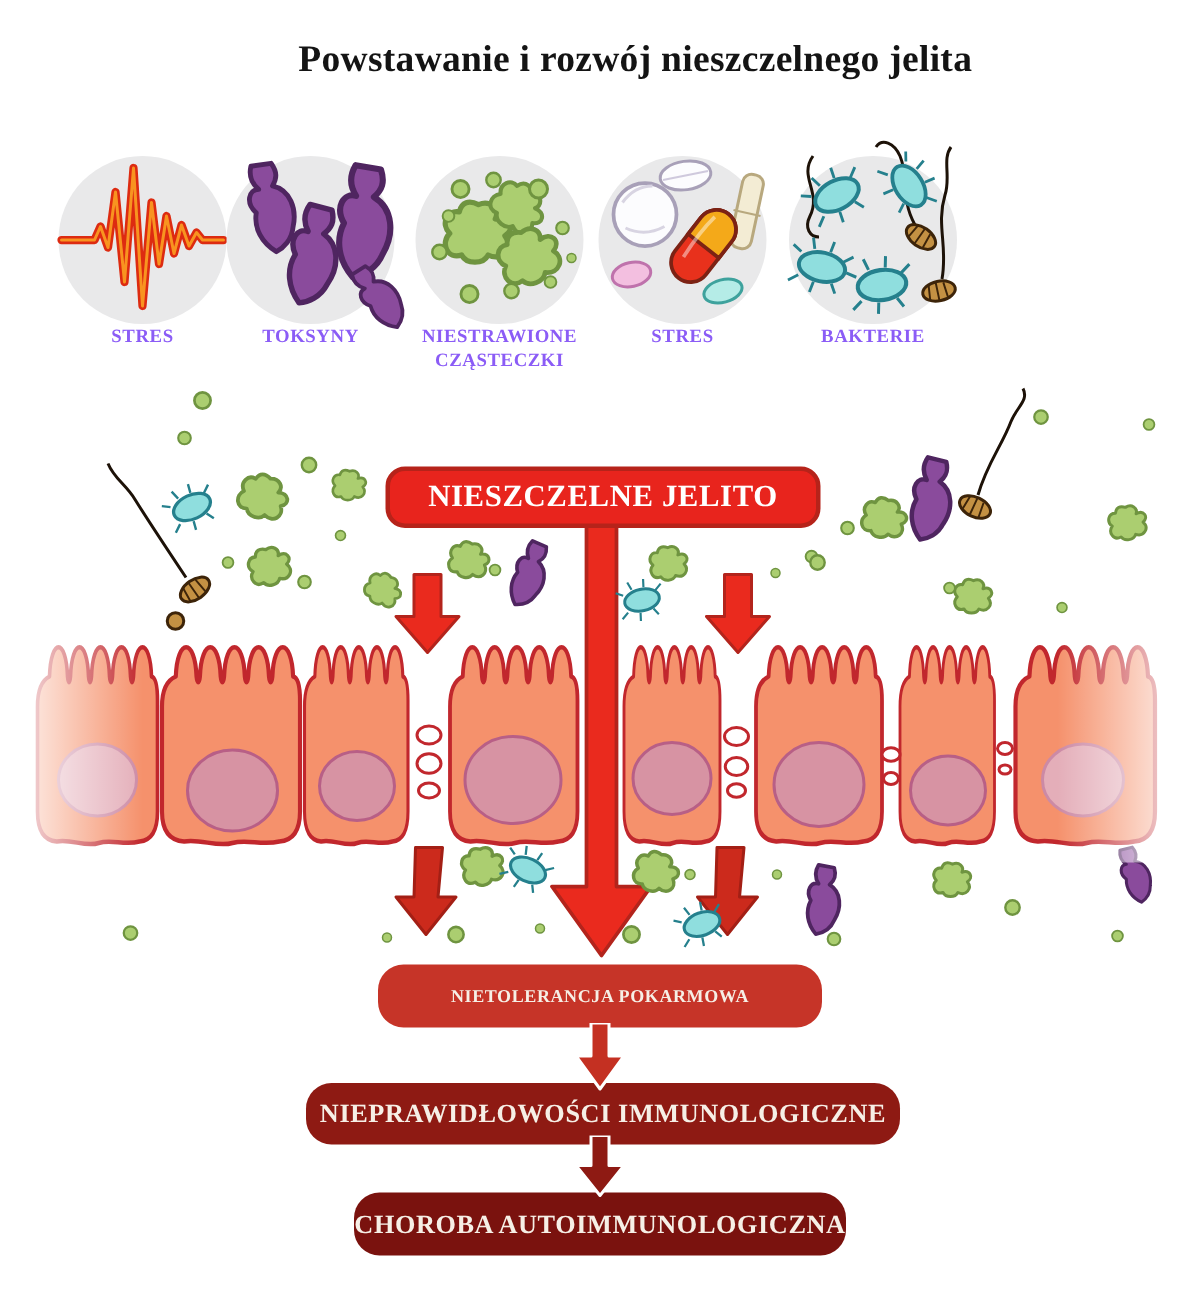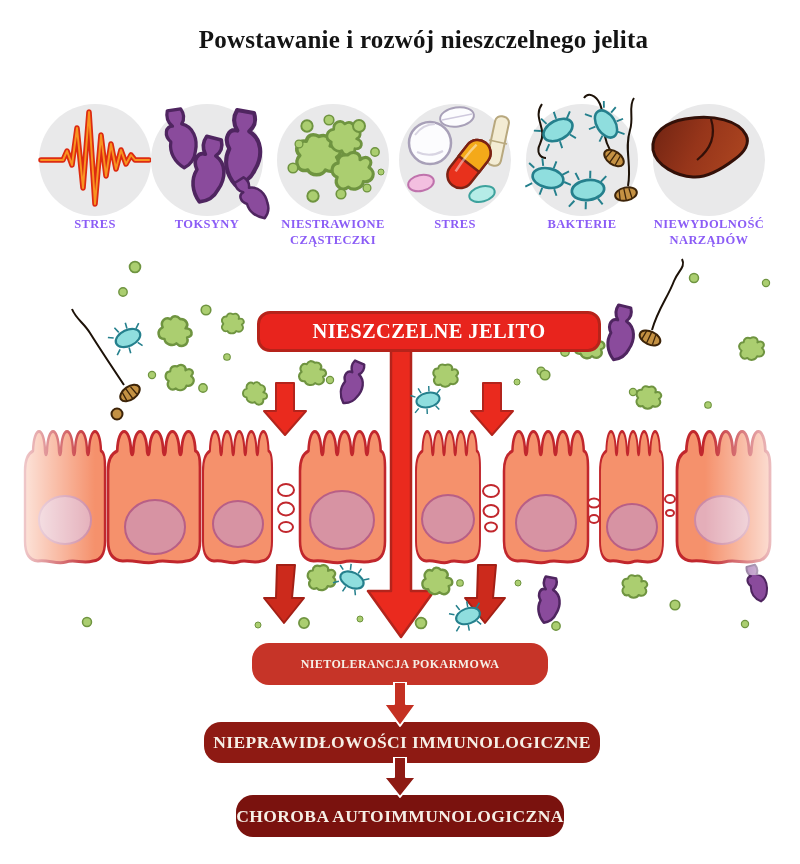--- a/index.html
+++ b/index.html
@@ -8,21 +8,21 @@
   .title{position:absolute;top:26px;left:0;right:0;text-align:center;
          font-size:25px;font-weight:bold;color:#141414;letter-spacing:.2px;}
   .cause{position:absolute;top:104px;width:130px;text-align:center;}
   .circle{width:112px;height:112px;border-radius:50%;background:#e9e9ea;margin:0 auto;position:relative;}
   .circle svg{position:absolute;left:-14px;top:-14px;overflow:visible;}
   .cause-label{font-size:12.5px;font-weight:bold;color:#8b5cf6;
                line-height:1.3;letter-spacing:.4px;}
   #illustration{position:absolute;left:0;top:253px;}
   .banner{position:absolute;box-sizing:border-box;display:flex;align-items:center;justify-content:center;
           font-weight:bold;text-align:center;letter-spacing:.4px;z-index:3;}
-  #main-banner{left:257px;top:311px;width:344px;height:41px;border-radius:13px;
+  #main-banner{left:257px;top:311px;width:290px;height:41px;border-radius:13px;
                border:3px solid #b6231a;color:#ffffff;font-size:20.5px;}
   #ob1{left:252px;top:643px;width:296px;height:42px;border-radius:17px;color:#f6efe6;font-size:12px;}
   #ob2{left:204px;top:722px;width:396px;height:41px;border-radius:17px;color:#f6efe6;font-size:17.5px;}
   #ob3{left:236px;top:795px;width:328px;height:42px;border-radius:17px;color:#f6efe6;font-size:17.5px;}
   .flow-arrow{position:absolute;z-index:4;}
 </style>
 </head>
 <body>
 
 <div class="page">
@@ -133,29 +133,20 @@
         <use href="#bact" transform="translate(94,34) rotate(58) scale(1.15)"></use>
         <use href="#bact" transform="translate(36,88) rotate(12) scale(1.2)"></use>
         <use href="#bact" transform="translate(76,100) rotate(-8) scale(1.25)"></use>
         <use href="#flag" transform="translate(102,68) rotate(35)"></use>
         <use href="#flag" transform="translate(114,104) rotate(-12)"></use>
       </svg>
     </div>
     <div class="cause-label">BAKTERIE</div>
   </div>
 
-  <div class="cause" style="left:644px">
-    <div class="circle">
-      <svg width="140" height="140" viewBox="0 0 140 140">
-        <path d="M14,60 C12,42 28,32 46,29 C76,24 100,31 107,45 C111,53 106,62 96,69 C83,79 68,88 54,87 C38,86 17,76 14,60 Z" fill="url(#liverGrad)" stroke="#331008" stroke-width="3" stroke-linejoin="round"></path>
-        <path d="M72,29 C77,45 72,59 58,70" stroke="#331008" stroke-width="2.2" fill="none"></path>
-      </svg>
-    </div>
-    <div class="cause-label">NIEWYDOLNOŚĆ NARZĄDÓW</div>
-  </div>
 
   <svg id="illustration" width="800" height="395" viewBox="0 0 800 395">
 
     <path d="M391,96 L411,96 L411,338 L434,338 L401,384 L368,338 L391,338 Z" fill="#ea2a1e" stroke="#b3241c" stroke-width="2.5" stroke-linejoin="round"></path>
 
     <g fill="#ea2a1e" stroke="#b3241c" stroke-width="2" stroke-linejoin="round">
       <path d="M276,130 L294,130 L294,158 L306,158 L285,182 L264,158 L276,158 Z"></path>
       <path d="M483,130 L501,130 L501,158 L513,158 L492,182 L471,158 L483,158 Z"></path>
     </g>
 

